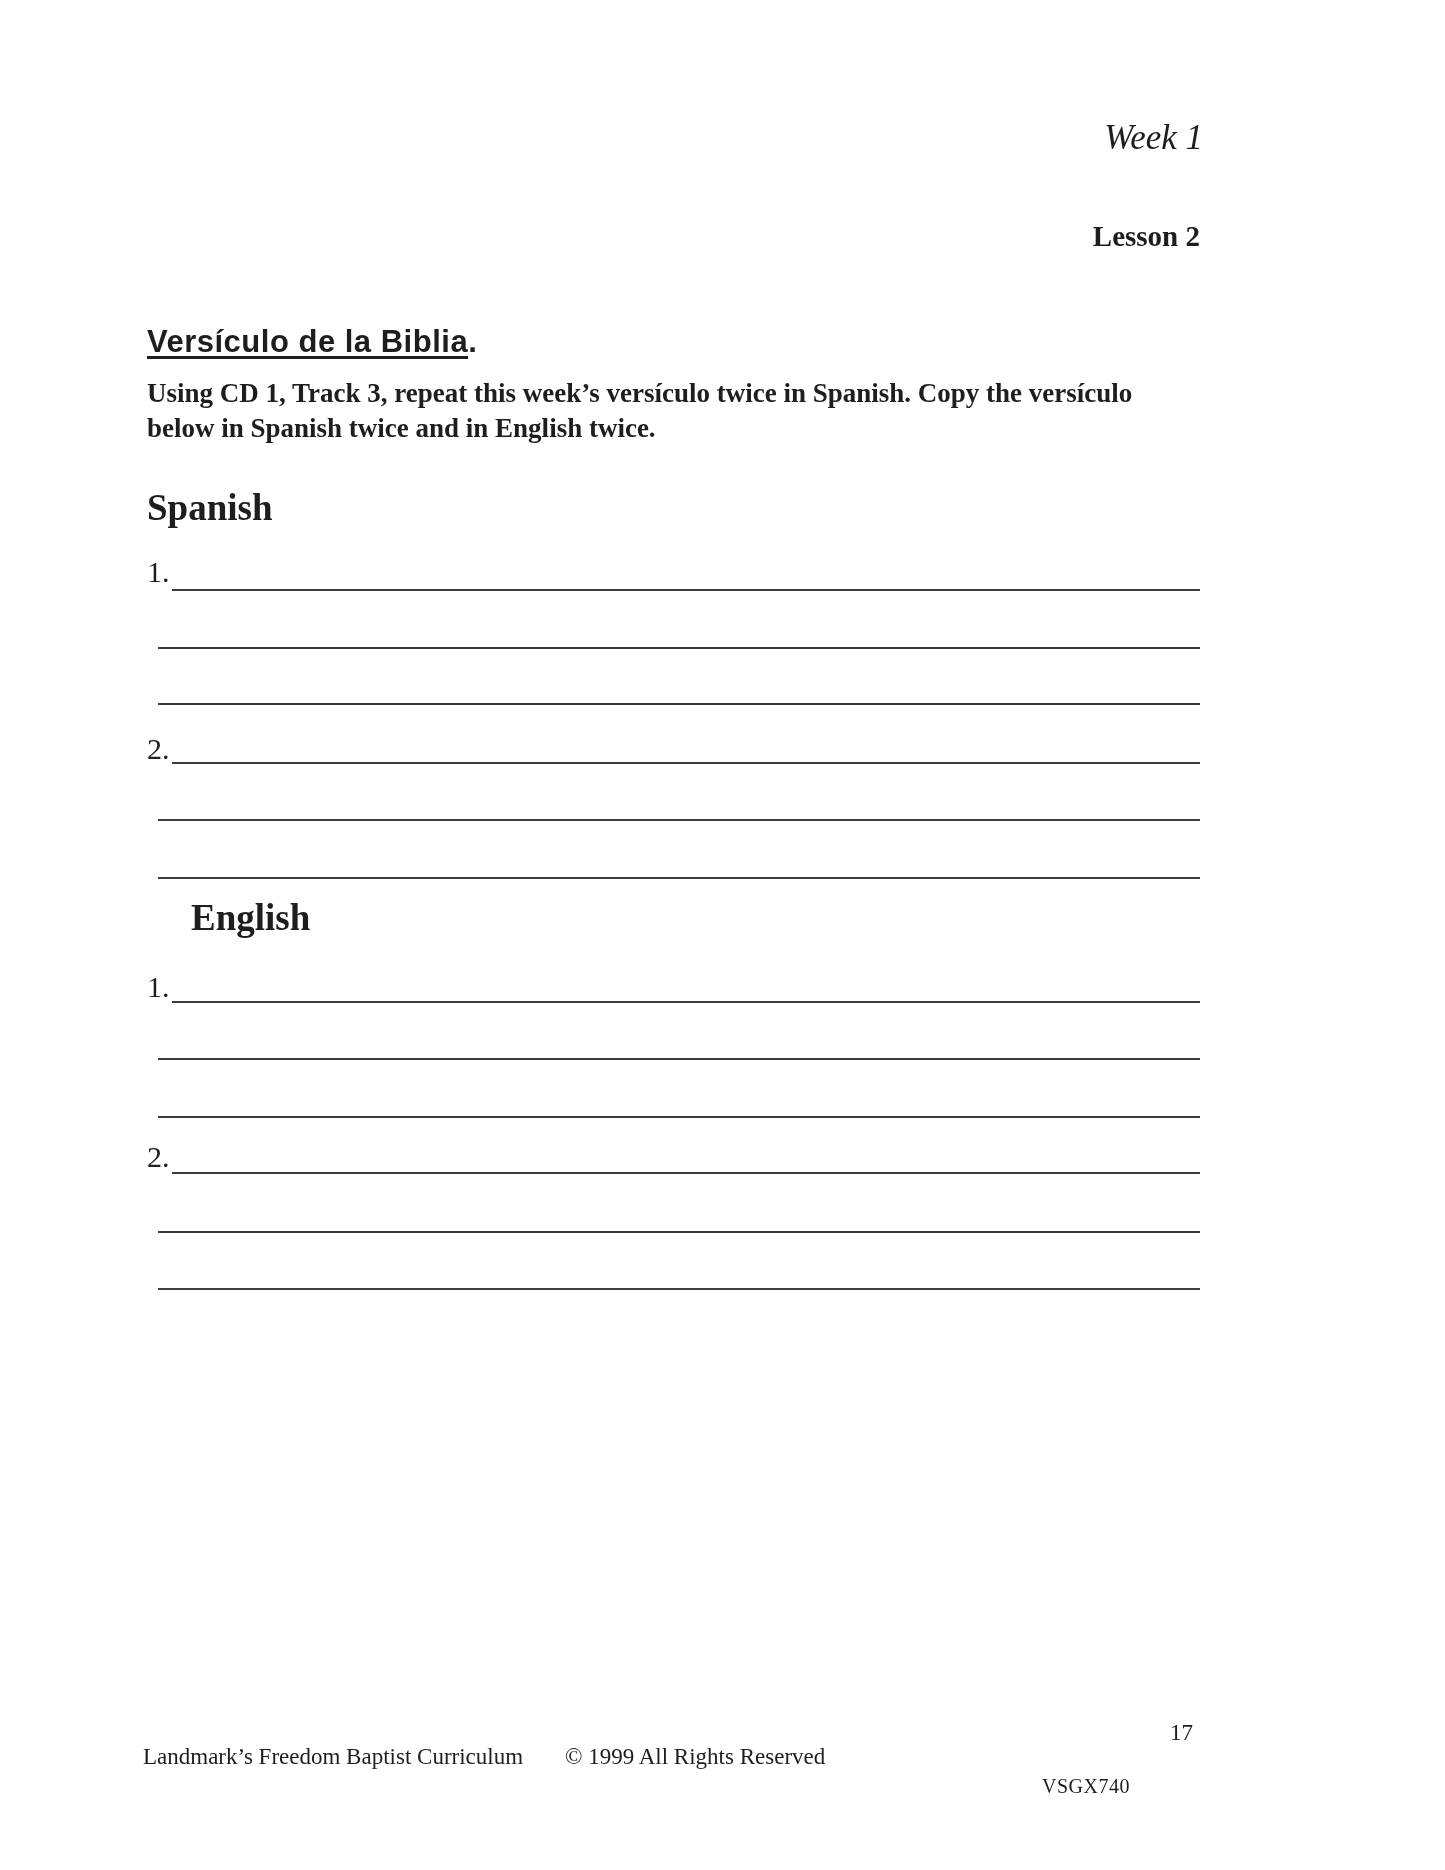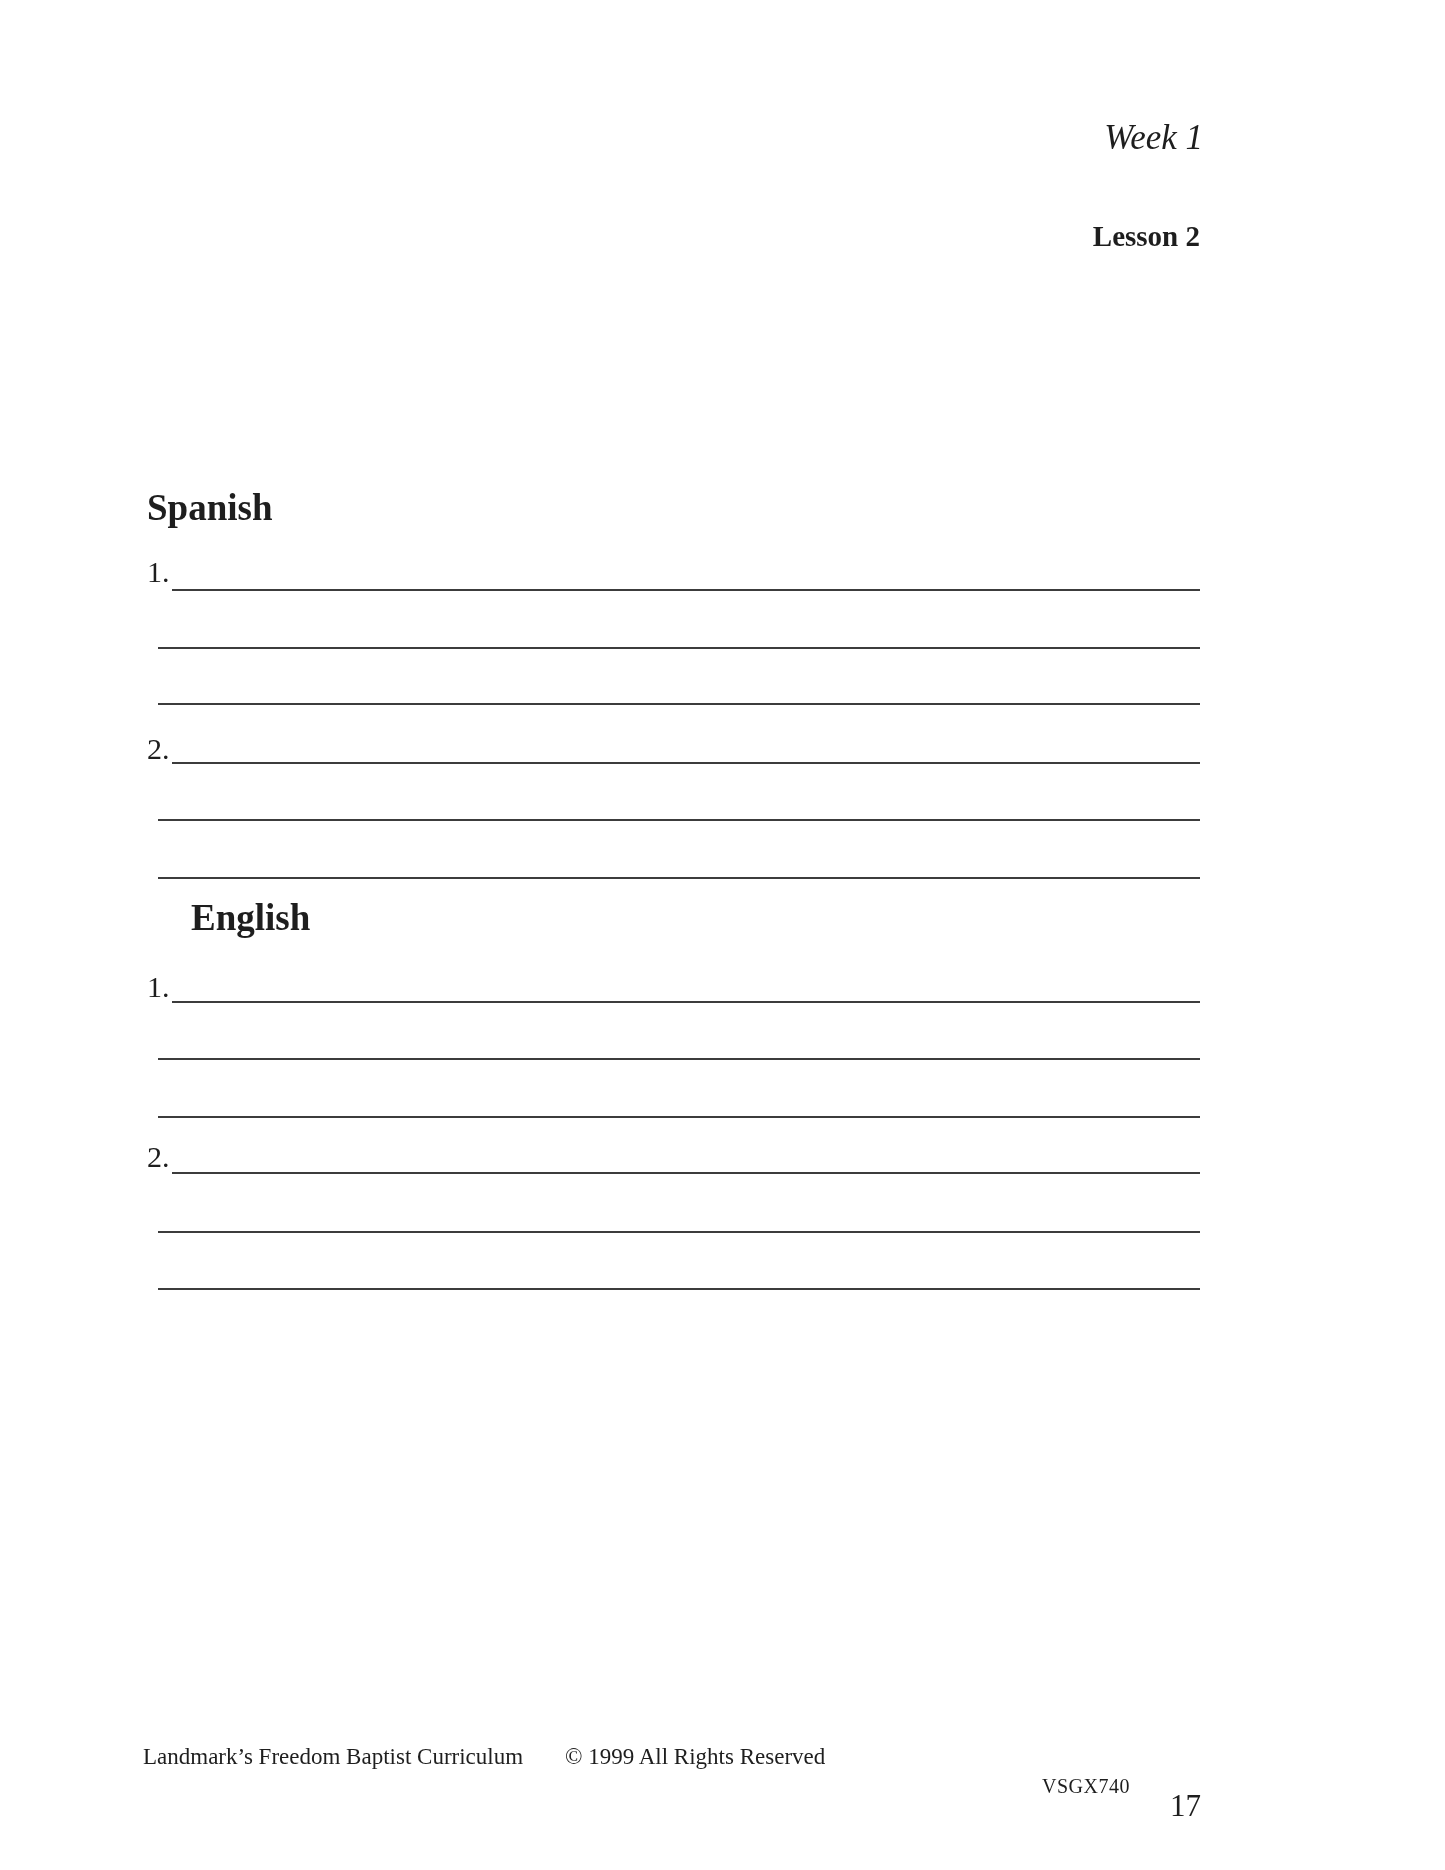--- a/index.html
+++ b/index.html
@@ -67,33 +67,35 @@
     top:1728px;
     font-size:23px;
     margin-top:16px;
   }
   .footer-code{
     top:1731px;
     font-size:20px;
     letter-spacing:0.5px;
   }
   .footer-page-number{
-    top:1788px;
-    font-size:31px;
+    top:1720px;
+    font-size:23px;
   }
 </style>
 </head>
 <body>
 
 <div class="page">
 
   <div class="abs week-label">Week 1</div>
   <div class="abs lesson-title">Lesson 2</div>
 
+  <div class="abs verse-heading"><span class="u">Versículo de la Biblia</span><span>.</span></div>
 
+  <div class="abs instructions">Using CD 1, Track 3, repeat this week’s versículo twice in Spanish. Copy the versículo below in Spanish twice and in English twice.</div>
 
   <div class="abs section-label" style="top:486px;">Spanish</div>
 
   <div class="abs item-number" style="top:555px;">1.</div>
   <div class="abs rule first" style="top:589px;"></div>
   <div class="abs rule cont" style="top:647px;"></div>
   <div class="abs rule cont" style="top:703px;"></div>
 
   <div class="abs item-number" style="top:732px;">2.</div>
   <div class="abs rule first" style="top:762px;"></div>

